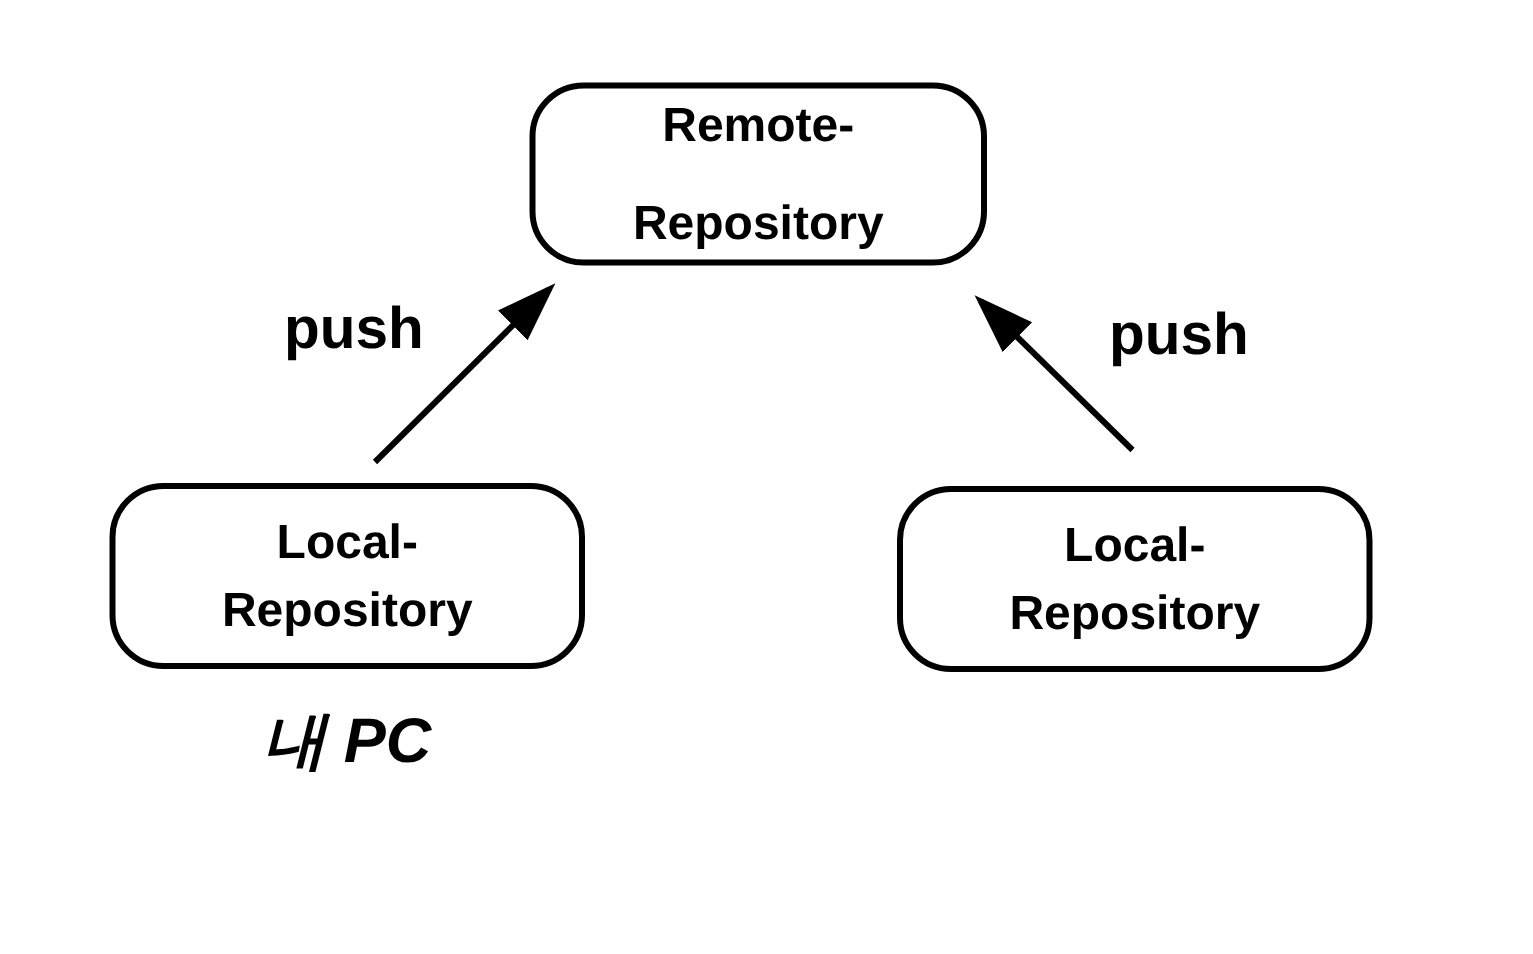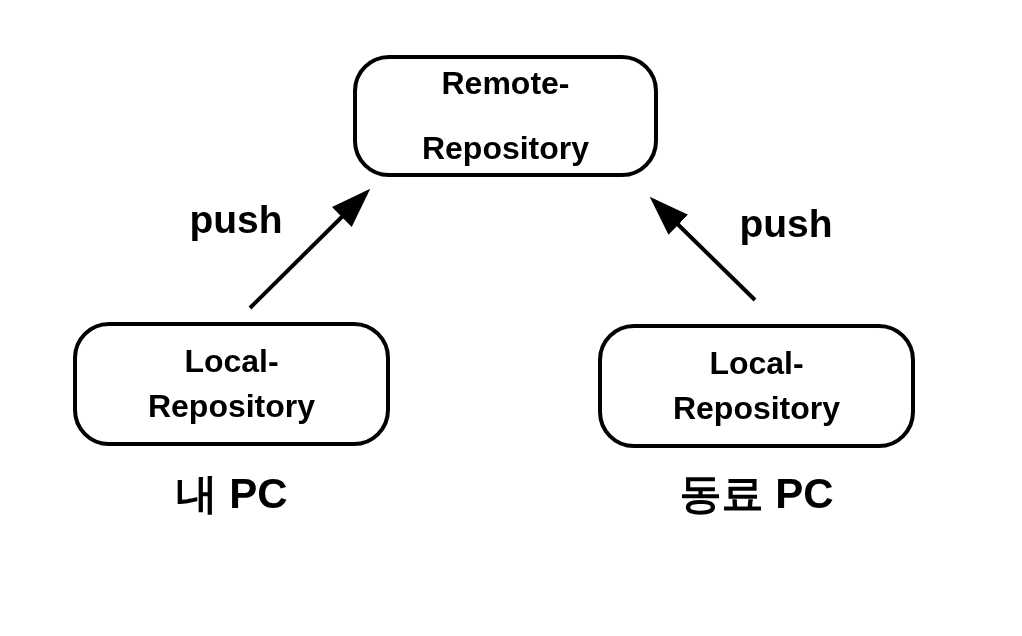--- a/index.html
+++ b/index.html
@@ -55,21 +55,21 @@
   .edge-label-right { left: 716px; top: 202px; }
   .caption {
     position: absolute;
     font-weight: bold;
     font-size: 42px;
     color: var(--ink);
     text-align: center;
     width: 317px;
     top: 466px;
   }
-  .caption-left  { left: 73px; }
+  .caption-left  { left: 73px; font-style: italic; }
   .caption-right { left: 598px; }
 </style>
 </head>
 <body>
 
 <div class="canvas">
 
   <svg class="arrow-layer" viewBox="0 0 1022 636">
     <defs>
       <marker id="arrowhead" markerWidth="11" markerHeight="8" refX="8.5" refY="3.5" orient="auto" markerUnits="strokeWidth">
@@ -94,15 +94,14 @@
     <span class="node-line">Local-</span>
     <span class="node-line">Repository</span>
   </div>
 
   <div class="edge-label edge-label-left">push</div>
 
   <div class="edge-label edge-label-right">push</div>
 
   <div class="caption caption-left">내 PC</div>
 
-  <div class="caption caption-right">동료 PC</div>
 
 </div>
 
 </body></html>

